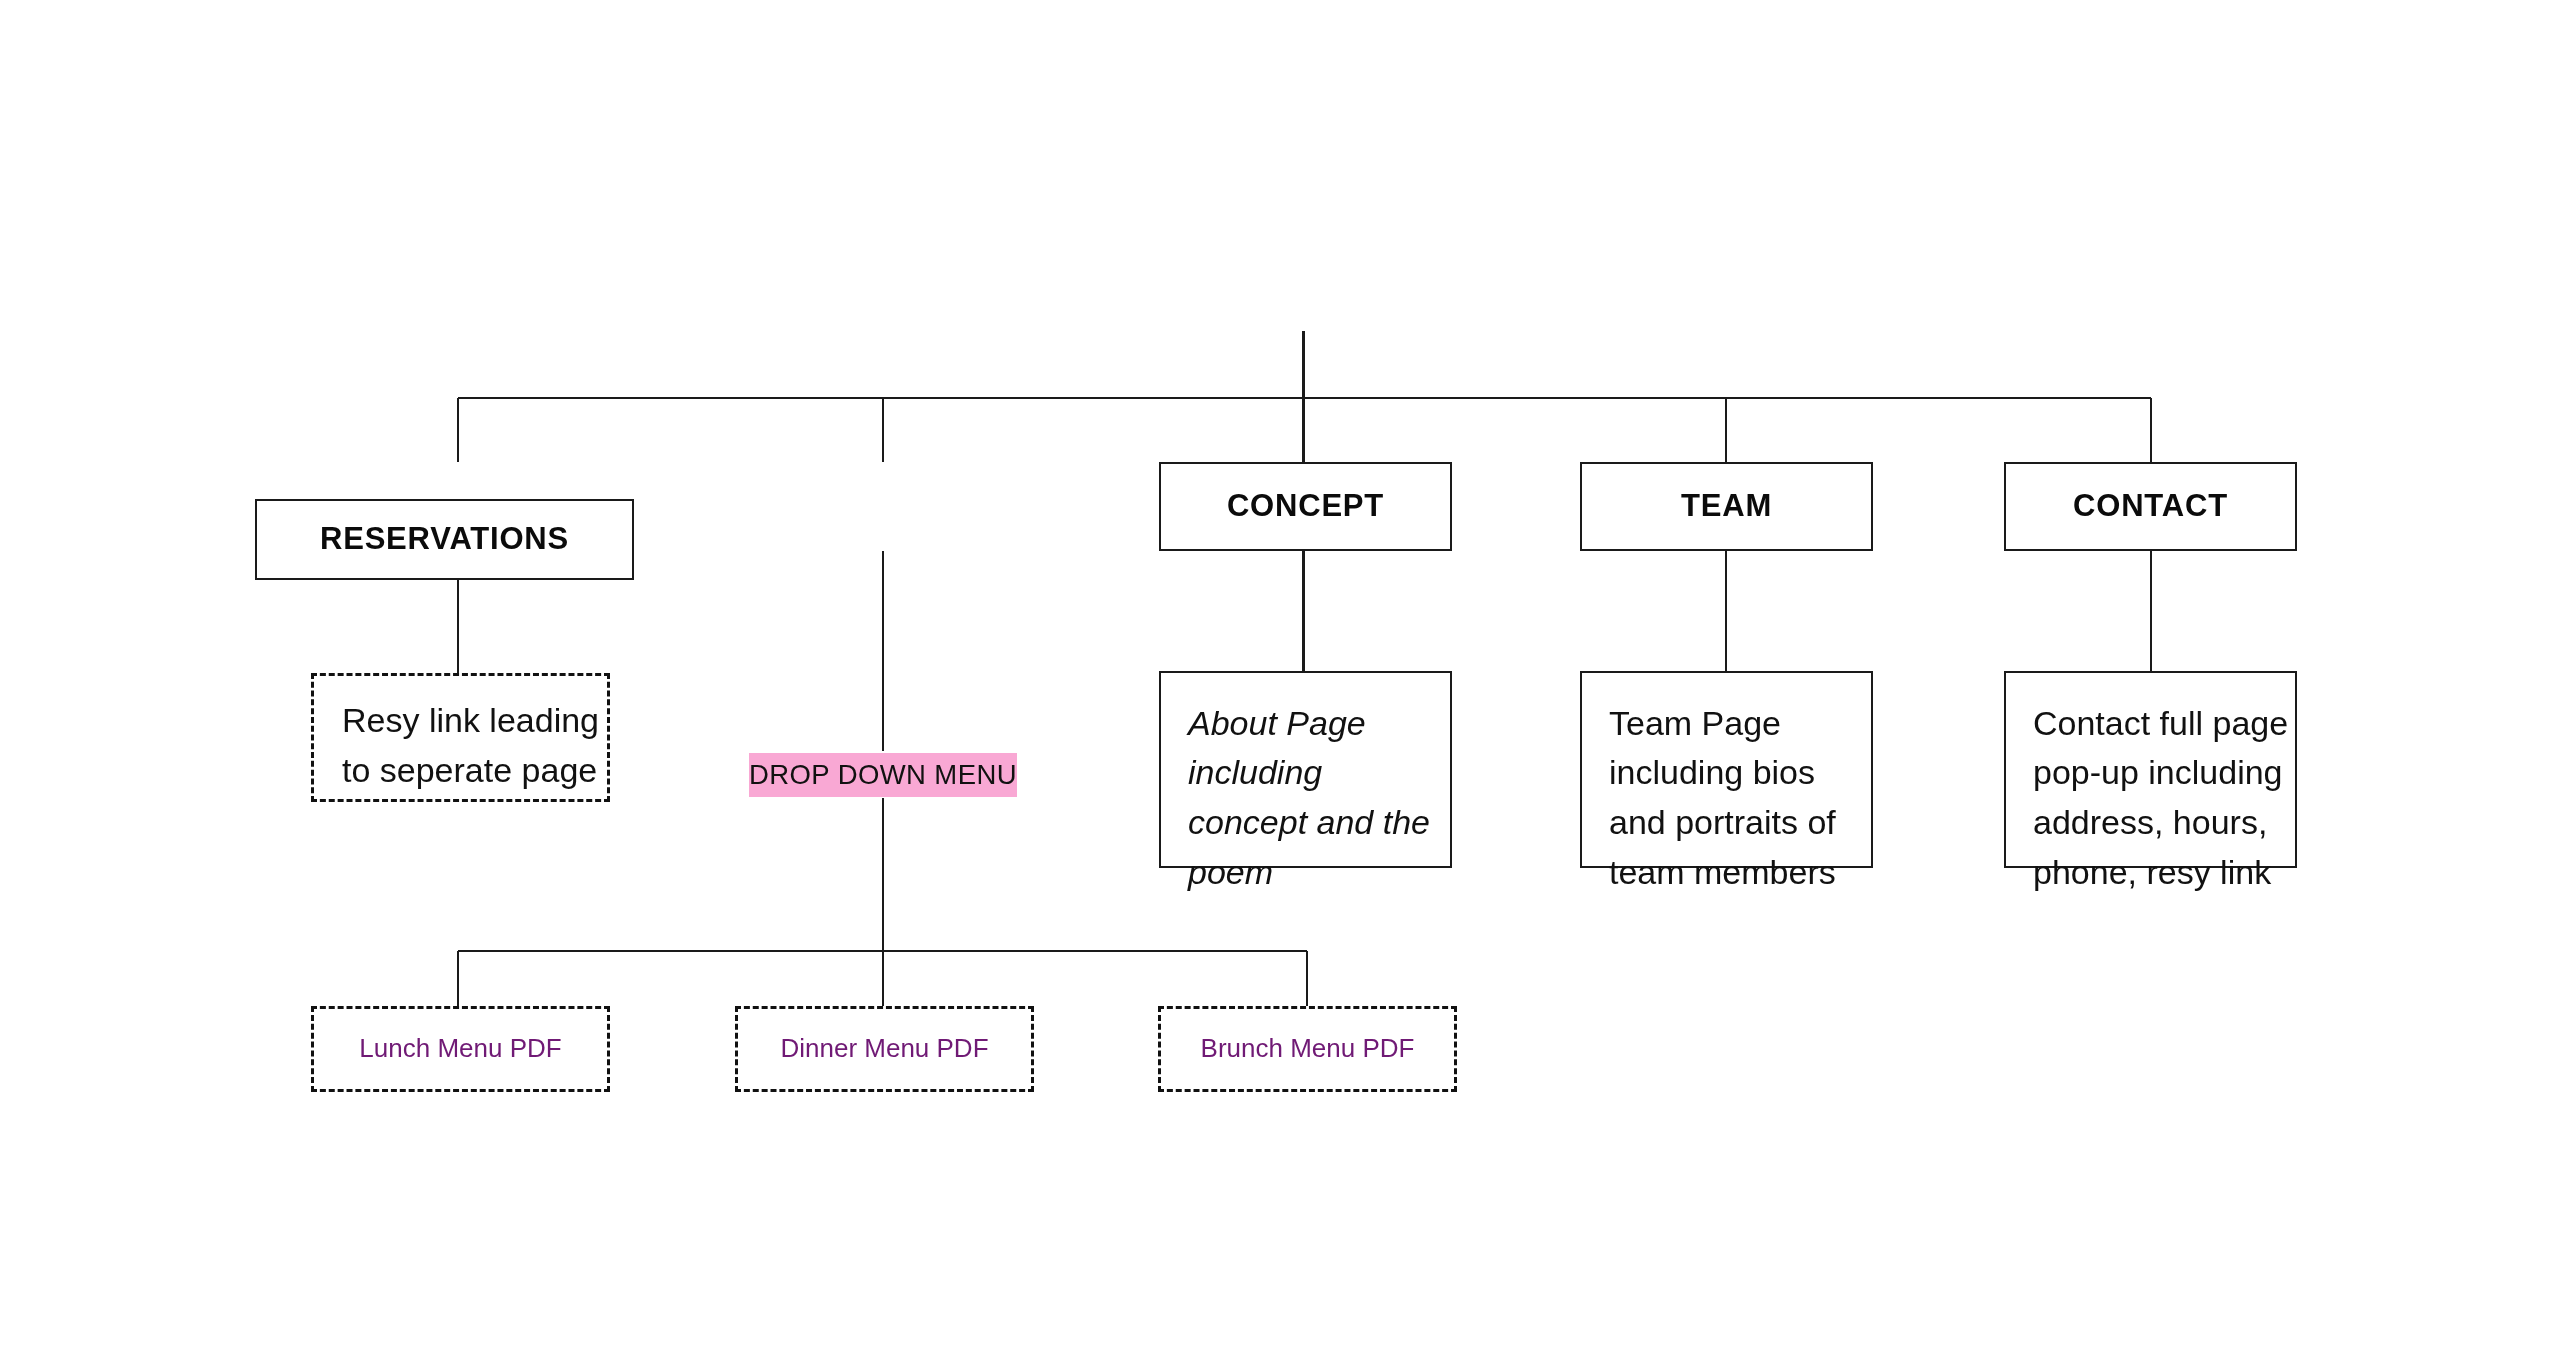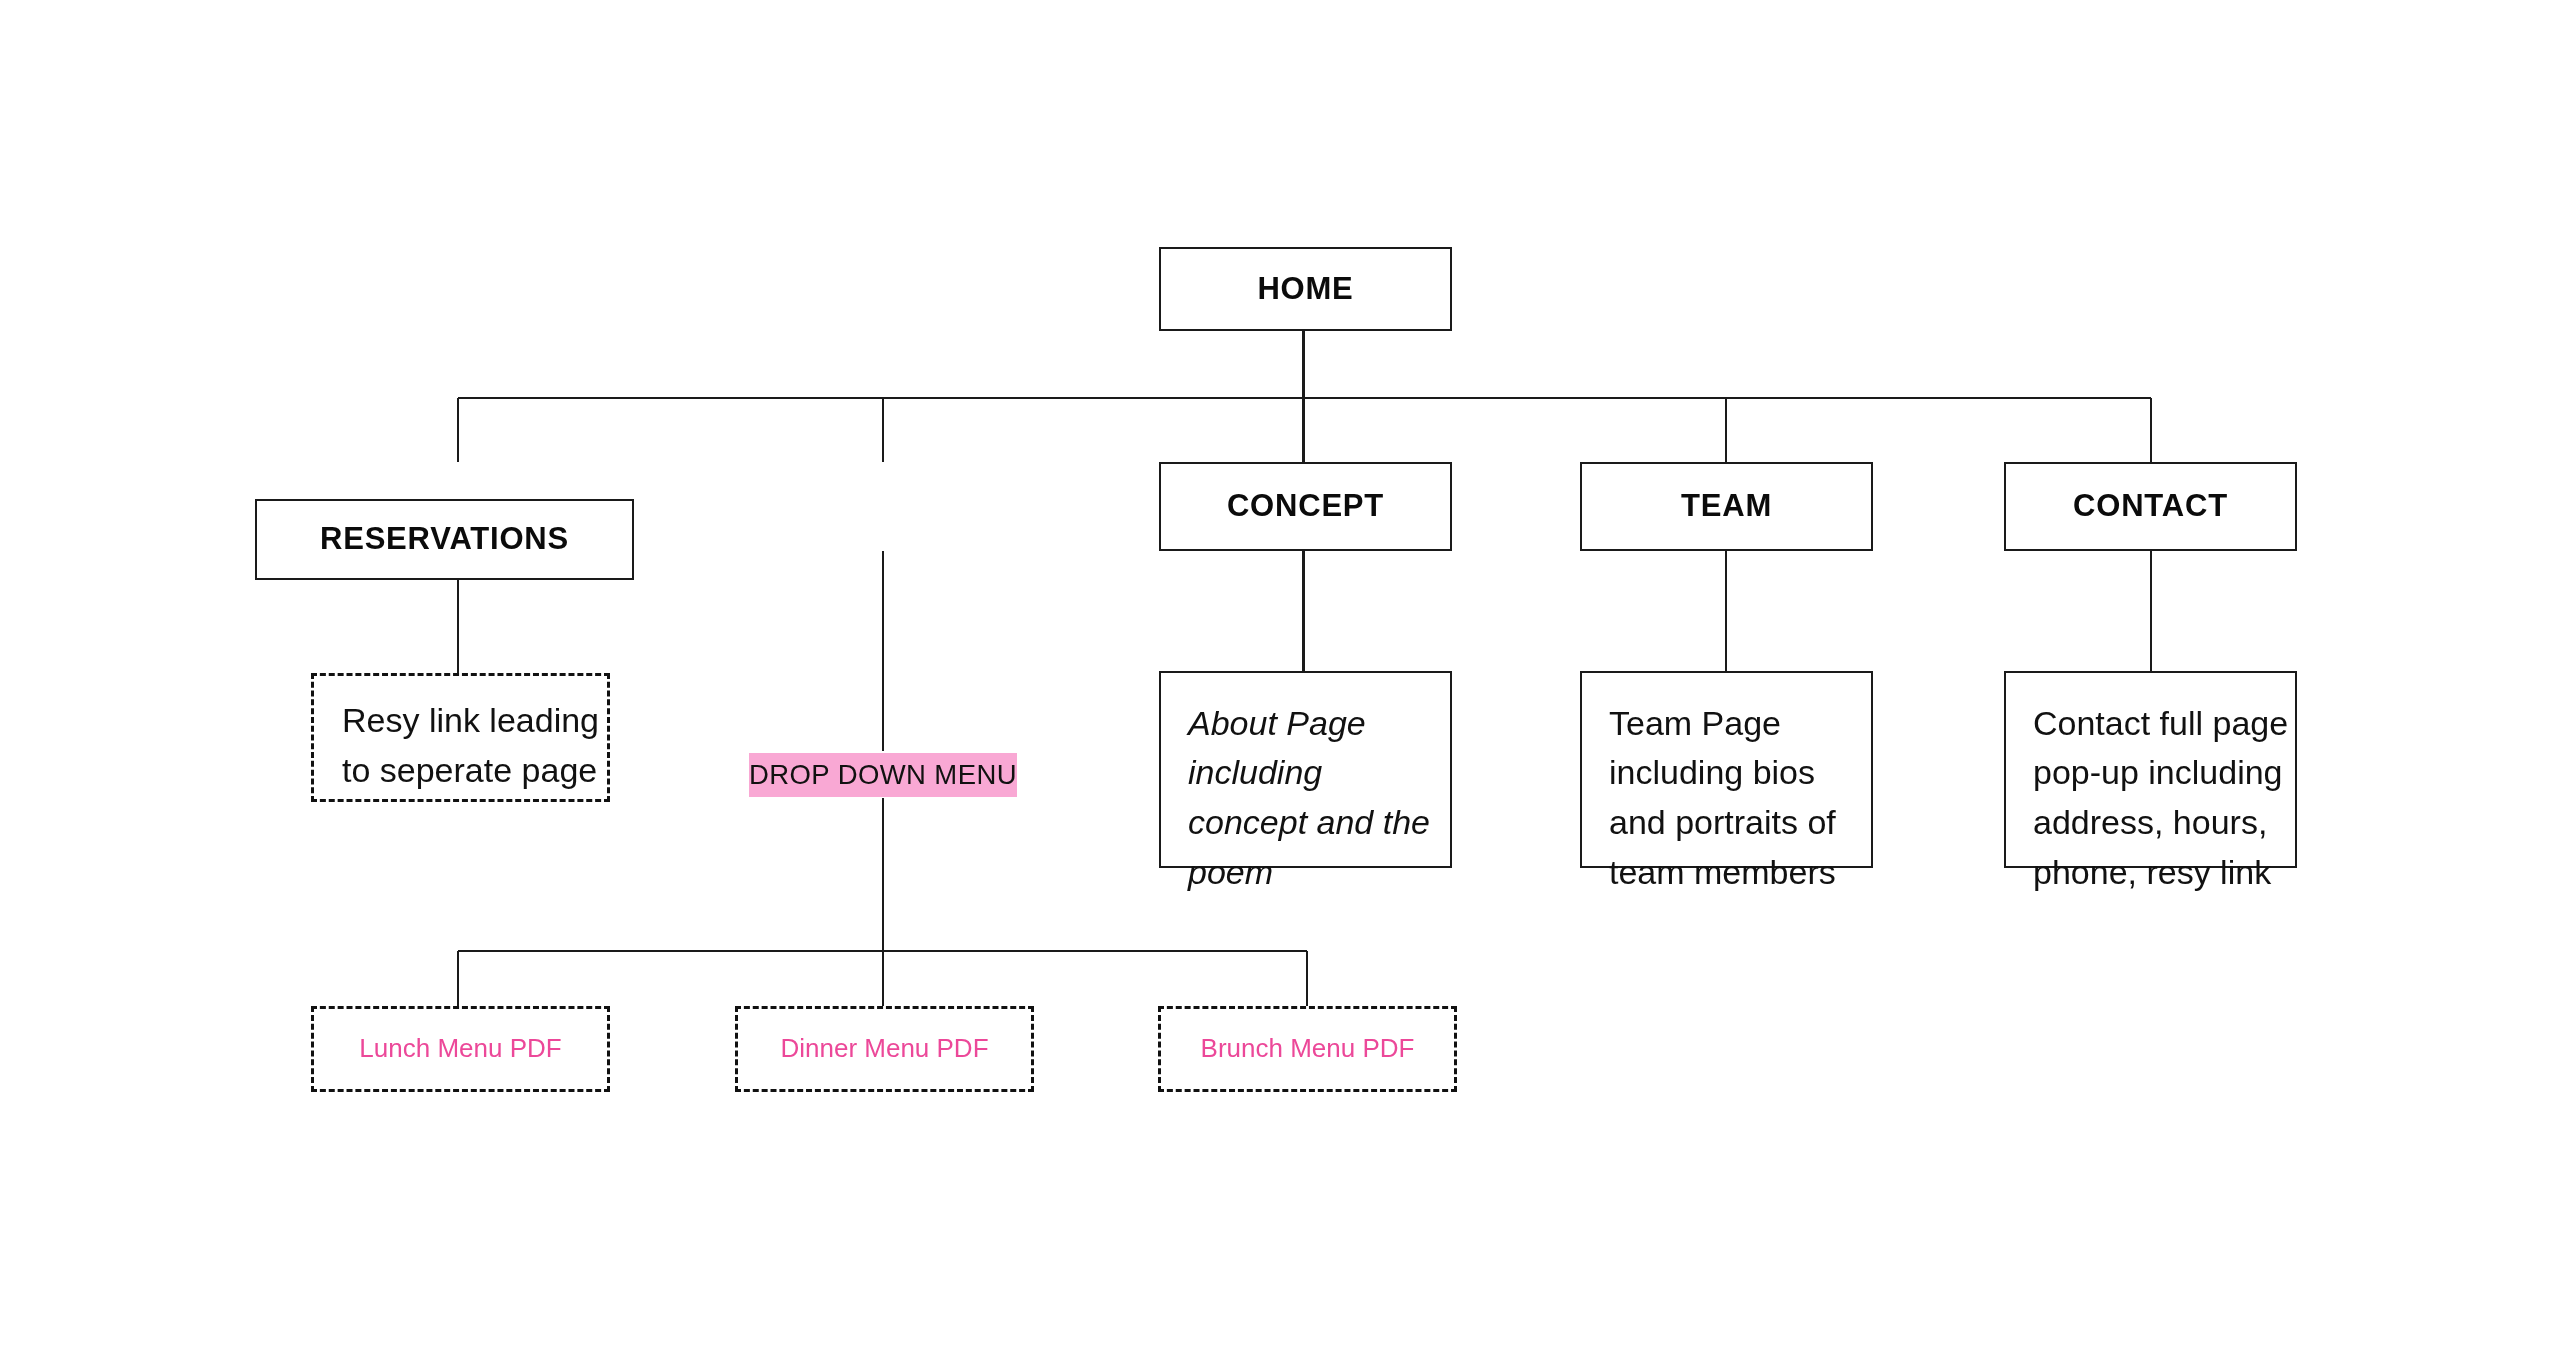--- a/index.html
+++ b/index.html
@@ -57,21 +57,21 @@
     font-size: 34px;
     font-weight: 400;
     color: #111111;
     line-height: 1.47;
     text-align: left;
     white-space: pre-line;
   }
   .pdf-text {
     font-size: 26px;
     font-weight: 400;
-    color: #ec4899;
+    color: #701a75;
     line-height: 1.2;
     text-align: center;
   }
   .plain-label {
     position: absolute;
     font-size: 27.5px;
     font-weight: 400;
     color: #111111;
     letter-spacing: 0.4px;
     white-space: nowrap;
@@ -107,23 +107,20 @@
       <line x1="683" y1="1418" x2="683" y2="1500"></line>
       <line x1="1316" y1="1418" x2="1316" y2="1500"></line>
       <line x1="1948" y1="1418" x2="1948" y2="1500"></line>
 
       <line x1="1943" y1="821" x2="1943" y2="1000"></line>
       <line x1="2573" y1="821" x2="2573" y2="1000"></line>
       <line x1="3206" y1="821" x2="3206" y2="1000"></line>
     </g>
   </svg>
 
-  <div class="node solid center" style="left:1159px; top:247px; width:293px; height:84px;">
-    <span class="node-label">HOME</span>
-  </div>
 
   <div class="node solid center" style="left:255px; top:462px; width:379px; height:81px;margin-top:37px;">
     <span class="node-label">RESERVATIONS</span>
   </div>
 
 
   <div class="node solid center" style="left:1159px; top:462px; width:293px; height:89px;">
     <span class="node-label">CONCEPT</span>
   </div>
 

